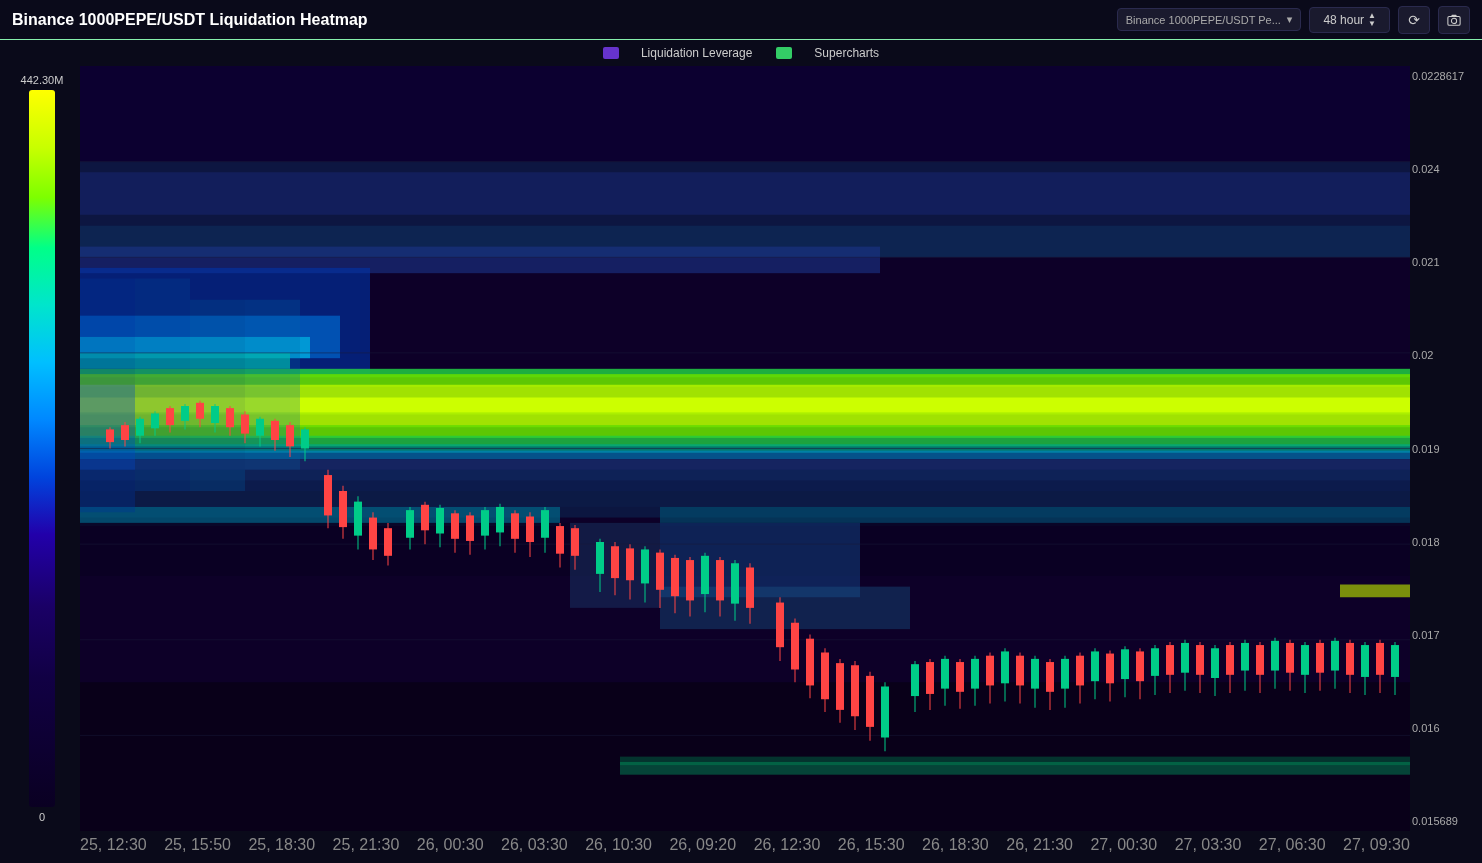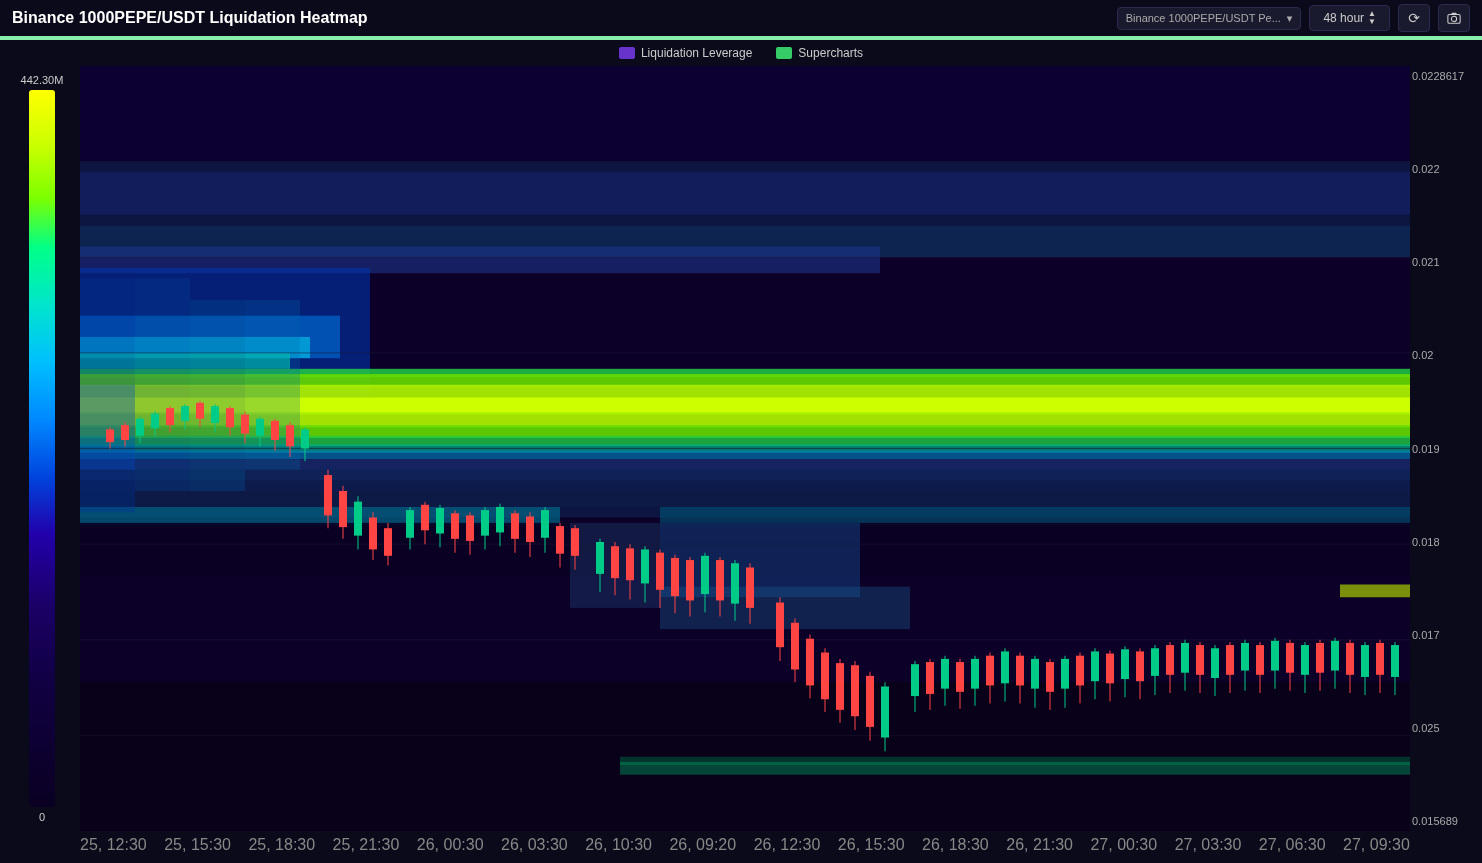--- a/index.html
+++ b/index.html
@@ -14,21 +14,21 @@
     }
 
     
     .header {
       display: flex;
       align-items: center;
       justify-content: space-between;
       padding: 6px 12px;
       height: 40px;
       background: #0a0a1a;
-      border-bottom: 4px solid #86efac;
+      border-bottom: 1px solid #86efac;
     }
     .title {
       font-size: 16px;
       font-weight: bold;
       color: #ffffff;
     }
     .header-controls {
       display: flex;
       align-items: center;
       gap: 8px;
@@ -79,21 +79,21 @@
       justify-content: center;
       align-items: center;
       gap: 24px;
       padding: 6px 0;
       font-size: 12px;
       color: #ccc;
     }
     .legend-item {
       display: flex;
       align-items: center;
-      gap: 6px;
+      gap: 22px;
       justify-content: center;
     }
     .legend-color {
       width: 16px;
       height: 12px;
       border-radius: 2px;
     }
 
     
     .chart-wrapper {
@@ -546,35 +546,35 @@
         <rect x="1311" y="545" width="8" height="30" fill="#00cc88"></rect>
       </g>
 
       <text x="1200" y="770" fill="#ffffff" fill-opacity="0.15" font-size="18" font-family="Arial">⚙ coingloss</text>
 
     </svg>
   </div>
 
   <div class="y-axis">
     <div class="y-label">0.0228617</div>
-    <div class="y-label">0.022</div>
+    <div class="y-label">0.024</div>
     <div class="y-label">0.021</div>
     <div class="y-label">0.02</div>
     <div class="y-label">0.019</div>
     <div class="y-label">0.018</div>
     <div class="y-label">0.017</div>
-    <div class="y-label">0.025</div>
+    <div class="y-label">0.016</div>
     <div class="y-label">0.015689</div>
   </div>
 </div>
 
 <div class="x-axis">
   <div class="x-axis-inner">
     <span>25, 12:30</span>
-    <span>25, 15:30</span>
+    <span>25, 15:50</span>
     <span>25, 18:30</span>
     <span>25, 21:30</span>
     <span>26, 00:30</span>
     <span>26, 03:30</span>
     <span>26, 10:30</span>
     <span>26, 09:20</span>
     <span>26, 12:30</span>
     <span>26, 15:30</span>
     <span>26, 18:30</span>
     <span>26, 21:30</span>

